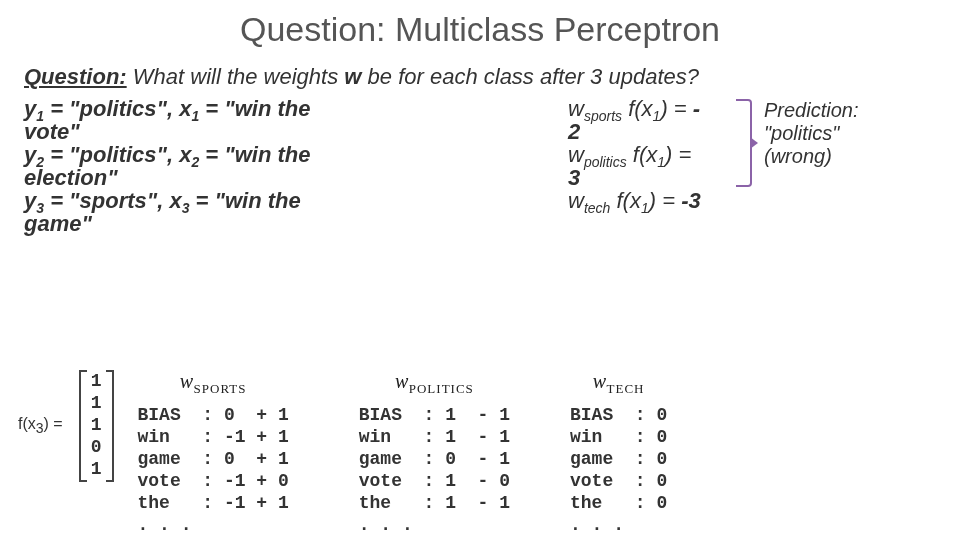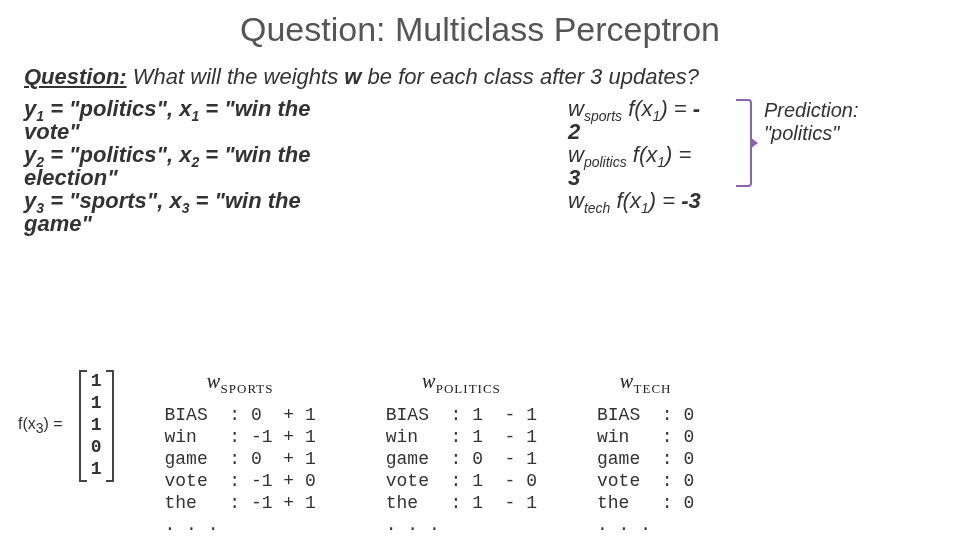--- a/index.html
+++ b/index.html
@@ -59,27 +59,27 @@
     border-top: 2px solid #444; border-bottom: 2px solid #444;
   }
   .vec-bracket .lb { border-left: 2px solid #444; }
   .vec-bracket .rb { border-right: 2px solid #444; }
   .vec-col {
     font-family: "Courier New", monospace; font-size: 18px;
     line-height: 1.22; padding: 0 4px; color: #333; font-weight: 700;
   }
   .wtable {
     font-family: "Courier New", monospace; font-size: 18px;
-    line-height: 1.22; color: #333; font-weight: 400;
+    line-height: 1.22; color: #333; font-weight: 700;
     white-space: pre;
   }
   .wgroup { display: flex; flex-direction: column; align-items: center; }
   .wheader { font-family: Georgia, "Times New Roman", serif; font-style: italic; font-size: 20px; letter-spacing: 0.5px; margin-bottom: 8px; }
   .wheader .wsub { font-size: 13px; font-style: normal; letter-spacing: 1px; vertical-align: sub; }
-  .g1 { margin-left: 51px; }
+  .g1 { margin-left: 24px; }
   .g2 { margin-left: 70px; }
   .g3 { margin-left: 60px; }
 </style>
 </head>
 <body>
 
 <div class="title">Question: Multiclass Perceptron</div>
 
 <div class="content">
   <div class="question">
@@ -113,20 +113,21 @@
       <div class="line">
         <span class="val">3</span><br>
         <span>w</span><span class="sub">tech</span><span> f(x</span><span class="sub">1</span><span>) = </span><span class="val">-3</span>
       </div>
     </div>
 
     <div class="bracket"></div>
     <div class="pred">
       <div>Prediction:</div>
       <div>"politics"</div>
+      <div>(wrong)</div>
     </div>
   </div>
 </div>
 
 <div class="tables">
   <div class="fx-block">
     <div class="fx-label">
       <span>f(x</span><span class="sub">3</span><span>) =</span>
     </div>
     <div class="vec-bracket">

